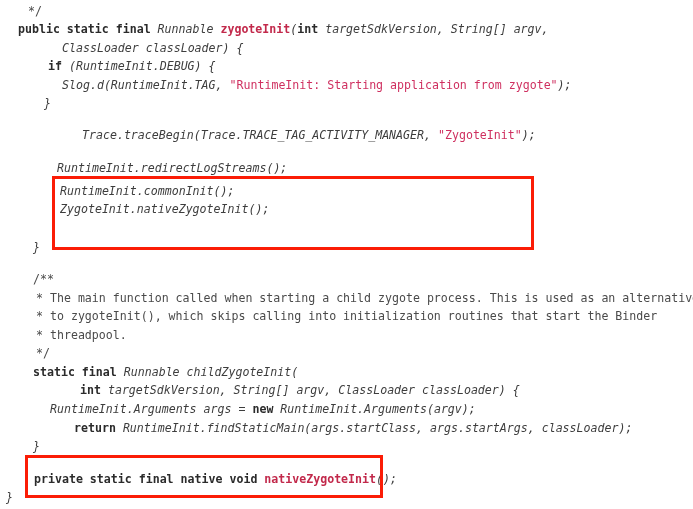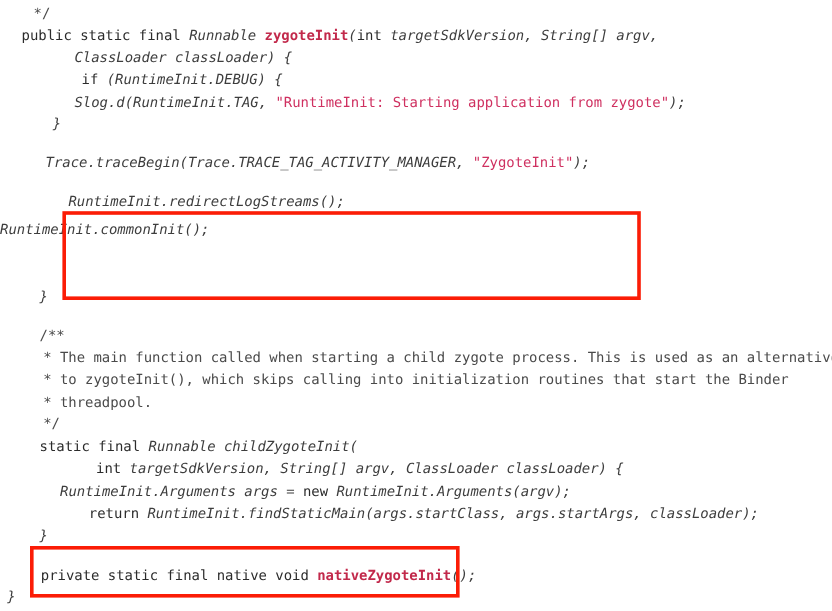--- a/index.html
+++ b/index.html
@@ -27,47 +27,48 @@
     height: 18.5px;
     line-height: 18.5px;
     font-size: 11.6px;
     white-space: pre;
     color: #383838;
     font-family: "DejaVu Sans Mono", "Liberation Mono", monospace;
     letter-spacing: 0px;
   }
 
   
-  .kw   { font-weight: normal; color: #2b2b2b; }
+  .kw   { font-weight: bold; color: #2b2b2b; }
   .plain{ font-weight: normal; color: #3d3d3d; font-style: italic; }
   .fn   { font-weight: bold; color: #c2294b; }
   .str  { font-weight: normal; color: #cf3060; }
   .cmt  { font-weight: normal; color: #4a4a4a; }
 
   .highlight-box {
     position: absolute;
     border: 3px solid #fb1c06;
     box-sizing: border-box;
     background: transparent;
     pointer-events: none;
   }
 </style>
 </head>
 <body>
 
 <div id="code-view">
     <div class="code-line" style="top: 2px; padding-left: 28px;"><span class="cmt">*/</span></div>
     <div class="code-line" style="top: 20px; padding-left: 18px;"><span class="kw">public static final </span><span class="plain">Runnable </span><span class="fn">zygoteInit</span><span class="plain">(</span><span class="kw">int</span><span class="plain"> targetSdkVersion, String[] argv,</span></div>
     <div class="code-line" style="top: 39px; padding-left: 62px;"><span class="plain">ClassLoader classLoader) {</span></div>
-    <div class="code-line" style="top: 57px; padding-left: 68px;"><span class="kw">if </span><span class="plain">(RuntimeInit.DEBUG) {</span></div>
+    <div class="code-line" style="top: 57px; padding-left: 48px;"><span class="kw">if </span><span class="plain">(RuntimeInit.DEBUG) {</span></div>
     <div class="code-line" style="top: 76px; padding-left: 62px;"><span class="plain">Slog.d(RuntimeInit.TAG, </span><span class="str">"RuntimeInit: Starting application from zygote"</span><span class="plain">);</span></div>
     <div class="code-line" style="top: 94px; padding-left: 44px;"><span class="plain">}</span></div>
-    <div class="code-line" style="top: 126px; padding-left: 38px;"><span class="plain">Trace.traceBegin(Trace.TRACE_TAG_ACTIVITY_MANAGER, </span><span class="str">"ZygoteInit"</span><span class="plain">);</span></div>
+    <div class="code-line" style="top: 126px; padding-left: 82px;"><span class="plain">Trace.traceBegin(Trace.TRACE_TAG_ACTIVITY_MANAGER, </span><span class="str">"ZygoteInit"</span><span class="plain">);</span></div>
     <div class="code-line" style="top: 159px; padding-left: 57px;"><span class="plain">RuntimeInit.redirectLogStreams();</span></div>
-    <div class="code-line" style="top: 182px; "><span class="plain">RuntimeInit.commonInit();</span></div>
+    <div class="code-line" style="top: 182px; padding-left: 60px;"><span class="plain">RuntimeInit.commonInit();</span></div>
+    <div class="code-line" style="top: 200px; padding-left: 60px;"><span class="plain">ZygoteInit.nativeZygoteInit();</span></div>
     <div class="code-line" style="top: 238px; padding-left: 33px;"><span class="plain">}</span></div>
     <div class="code-line" style="top: 270px; padding-left: 33px;"><span class="cmt">/**</span></div>
     <div class="code-line" style="top: 289px; padding-left: 36px;"><span class="cmt">* The main function called when starting a child zygote process. This is used as an alternative</span></div>
     <div class="code-line" style="top: 307px; padding-left: 36px; text-align: center;"><span class="cmt">* to zygoteInit(), which skips calling into initialization routines that start the Binder</span></div>
     <div class="code-line" style="top: 326px; padding-left: 36px; text-align: center;"><span class="cmt">* threadpool.</span></div>
     <div class="code-line" style="top: 344px; padding-left: 36px;"><span class="cmt">*/</span></div>
     <div class="code-line" style="top: 363px; padding-left: 33px;"><span class="kw">static final </span><span class="plain">Runnable childZygoteInit(</span></div>
     <div class="code-line" style="top: 400px; padding-left: 50px;"><span class="plain">RuntimeInit.Arguments args = </span><span class="kw">new </span><span class="plain">RuntimeInit.Arguments(argv);</span></div>
     <div class="code-line" style="top: 381px; padding-left: 80px;"><span class="kw">int</span><span class="plain"> targetSdkVersion, String[] argv, ClassLoader classLoader) {</span></div>
     <div class="code-line" style="top: 419px; padding-left: 74px;"><span class="kw">return </span><span class="plain">RuntimeInit.findStaticMain(args.startClass, args.startArgs, classLoader);</span></div>

